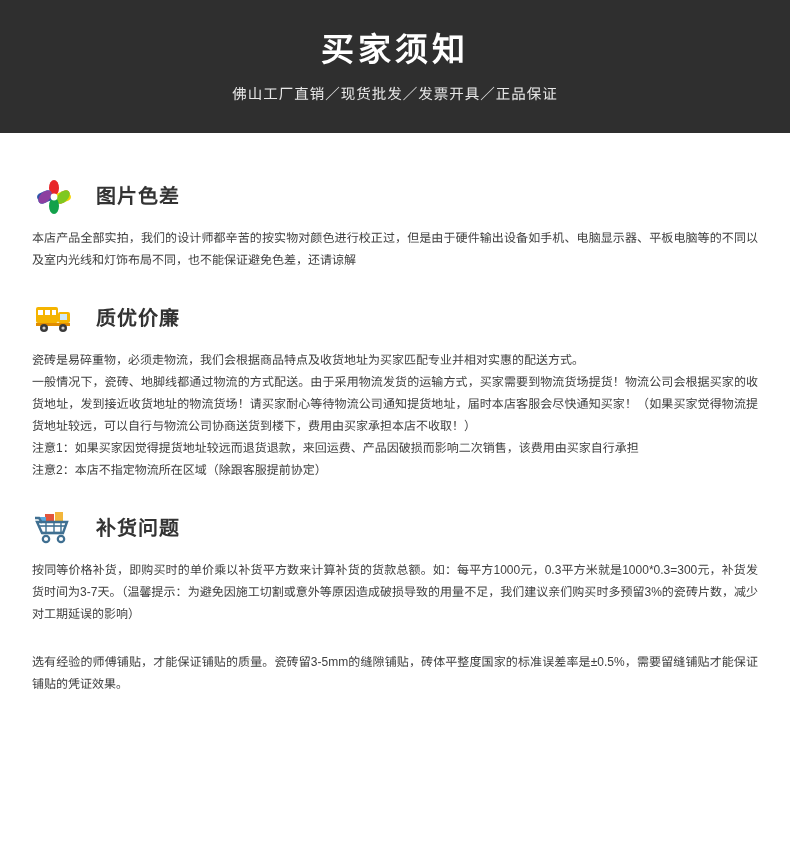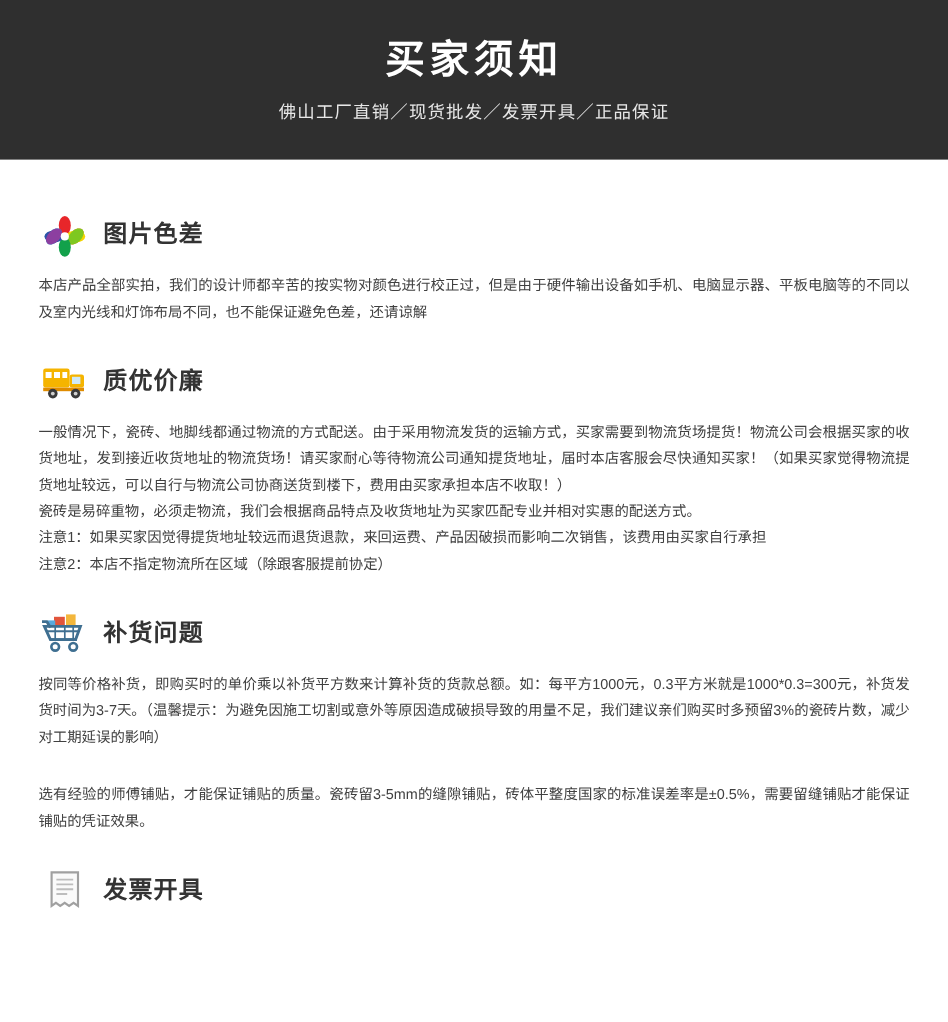--- a/index.html
+++ b/index.html
@@ -55,21 +55,21 @@
   .section {
     margin-top: 26px;
   }
   .section:first-child {
     margin-top: 42px;
   }
 
   .sec-head {
     display: flex;
     align-items: center;
-    gap: 10px;
+    gap: 20px;
     margin-bottom: 10px;
   }
   .sec-icon {
     width: 44px;
     height: 42px;
     flex: 0 0 44px;
     display: flex;
     align-items: center;
     justify-content: center;
   }
@@ -143,22 +143,22 @@
             <rect x="3" y="24" width="34" height="3" fill="#e08c00"></rect>
             <circle cx="11" cy="29" r="4" fill="#3a3a3a"></circle>
             <circle cx="11" cy="29" r="1.6" fill="#d0d0d0"></circle>
             <circle cx="30" cy="29" r="4" fill="#3a3a3a"></circle>
             <circle cx="30" cy="29" r="1.6" fill="#d0d0d0"></circle>
           </svg>
         </span>
         <span class="sec-title">质优价廉</span>
       </div>
       <div class="sec-body">
+        <p>瓷砖是易碎重物，必须走物流，我们会根据商品特点及收货地址为买家匹配专业并相对实惠的配送方式。</p>
         <p>一般情况下，瓷砖、地脚线都通过物流的方式配送。由于采用物流发货的运输方式，买家需要到物流货场提货！物流公司会根据买家的收货地址，发到接近收货地址的物流货场！请买家耐心等待物流公司通知提货地址，届时本店客服会尽快通知买家！（如果买家觉得物流提货地址较远，可以自行与物流公司协商送货到楼下，费用由买家承担本店不收取！）</p>
-        <p>瓷砖是易碎重物，必须走物流，我们会根据商品特点及收货地址为买家匹配专业并相对实惠的配送方式。</p>
         <p>注意1：如果买家因觉得提货地址较远而退货退款，来回运费、产品因破损而影响二次销售，该费用由买家自行承担</p>
         <p>注意2：本店不指定物流所在区域（除跟客服提前协定）</p>
       </div>
     </div>
 
     <div class="section">
       <div class="sec-head">
         <span class="sec-icon">
           <svg class="icon-svg" width="42" height="40" viewBox="0 0 42 40">
             <rect x="12" y="6" width="9" height="7" fill="#e2553c"></rect>
@@ -180,25 +180,16 @@
       </div>
     </div>
 
     <div class="section">
       <div class="sec-body">
         <p>选有经验的师傅铺贴，才能保证铺贴的质量。瓷砖留3-5mm的缝隙铺贴，砖体平整度国家的标准误差率是±0.5%，需要留缝铺贴才能保证铺贴的凭证效果。</p>
       </div>
     </div>
 
     <div class="section">
-      <div class="sec-head">
-        <span class="sec-icon">
-          <svg class="icon-svg" width="40" height="40" viewBox="0 0 40 40">
-            <path d="M9 5 h22 v28 l-3.7 -2.6 -3.7 2.6 -3.7 -2.6 -3.7 2.6 -3.6 -2.6 -3.6 2.6 Z" fill="#fafafa" stroke="#a0a0a0" stroke-width="1.8"></path>
-            <path d="M13 11 h14 M13 15 h14 M13 19 h14 M13 23 h9" stroke="#bdbdbd" stroke-width="1.6"></path>
-          </svg>
-        </span>
-        <span class="sec-title">发票开具</span>
-      </div>
     </div>
 
   </div>
 </div>
 
 </body></html>

